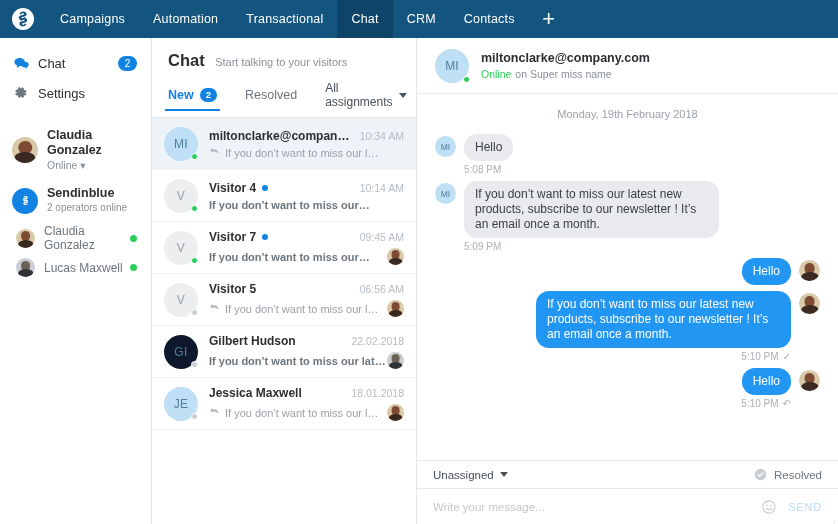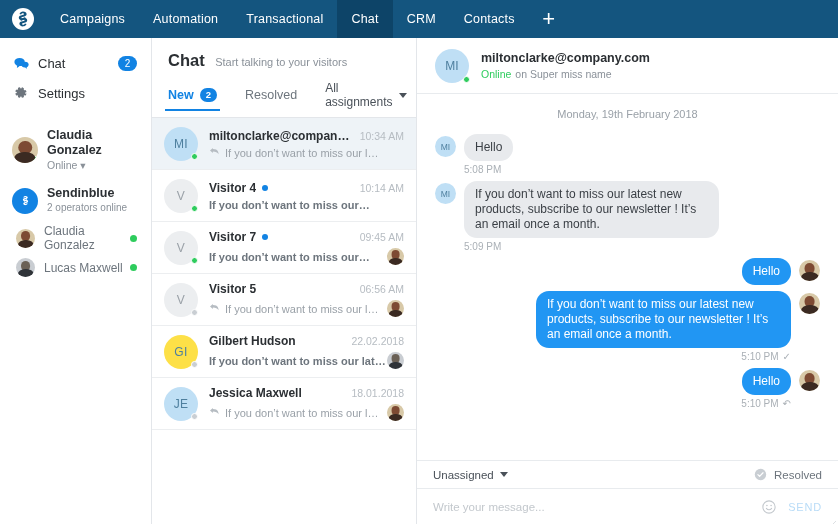--- a/index.html
+++ b/index.html
@@ -343,21 +343,21 @@
               <div class="ci-bot">
                 <span class="ci-reply"><svg width="11" height="9" viewBox="0 0 12 10">
                     <path d="M4.2 1L1 3.9l3.2 2.9V5.1c3.2 0 5 .9 6.3 3 0-1.6-.2-5.8-6.3-5.8z" fill="#b6bcc2"></path>
                   </svg></span>
                 <span class="ci-prev">If you don’t want to miss our l…</span>
                 <span class="ci-thumb ph"></span>
               </div>
             </div>
           </div>
           <div class="ci">
-            <div class="ci-av" style="background: #fde047; color: rgb(78, 127, 158);">
+            <div class="ci-av" style="background: #0f172a; color: rgb(78, 127, 158);">
               <span>GI</span>
               <span class="sdot" style="background: rgb(201, 206, 211);"></span>
             </div>
             <div class="ci-main">
               <div class="ci-top">
                 <span class="ci-name">Gilbert Hudson</span>
                 <span class="ci-time">22.02.2018</span>
               </div>
               <div class="ci-bot">
                 <span class="ci-prev bold">If you don’t want to miss our late…</span>

